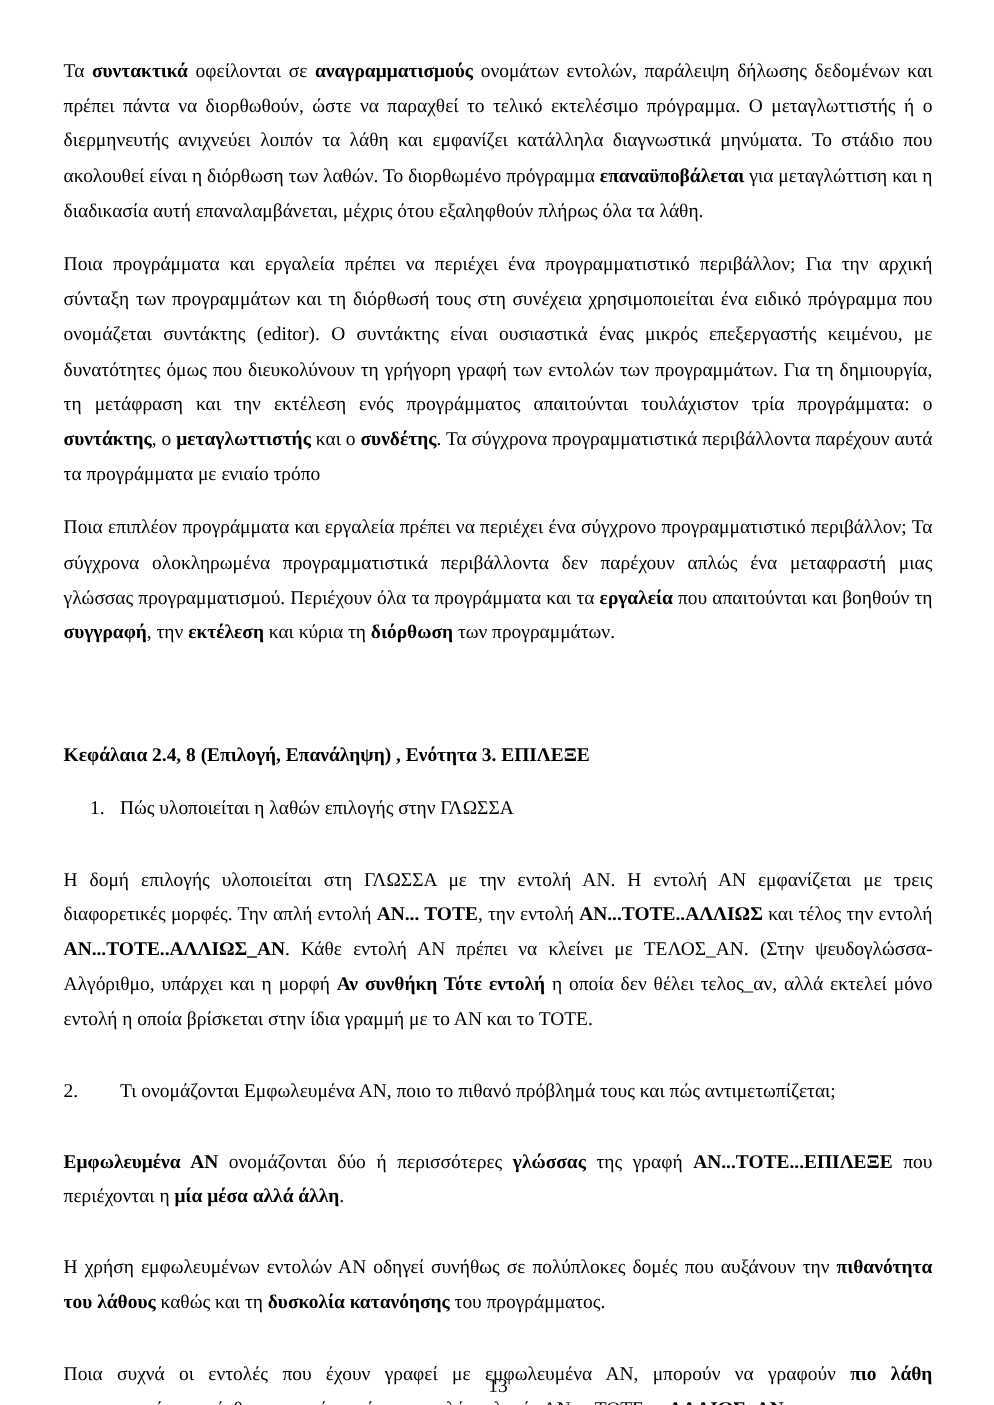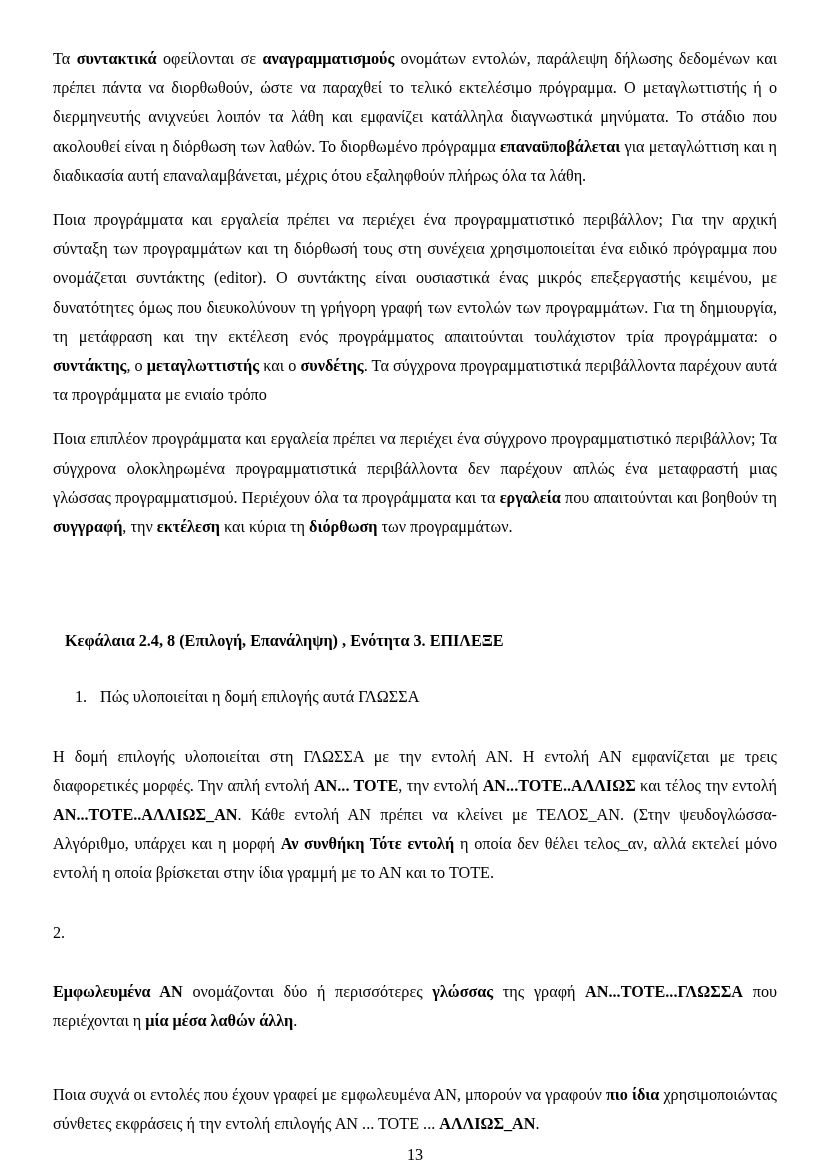--- a/index.html
+++ b/index.html
@@ -41,21 +41,21 @@
   }
   b, .b {
     font-weight: bold;
   }
   .heading {
     width: 724px;
     font-size: 16.2px;
     line-height: 29.2px;
     font-weight: bold;
     text-align: left;
-    margin: 12px;
+    margin: 0;
   }
   .spacer-lg { height: 58px; }
   .spacer-md { height: 30px; }
   .spacer-sm { height: 15px; }
   .list-item-1 {
     width: 724px;
     font-size: 16.2px;
     line-height: 29.2px;
     text-align: left;
     margin: 0;
@@ -102,39 +102,41 @@
   <p class="body-text para"><span>Ποια επιπλέον προγράμματα και εργαλεία πρέπει να περιέχει ένα σύγχρονο προγραμματιστικό περιβάλλον; Τα σύγχρονα ολοκληρωμένα προγραμματιστικά περιβάλλοντα δεν παρέχουν απλώς ένα μεταφραστή μιας γλώσσας προγραμματισμού. Περιέχουν όλα τα προγράμματα και τα </span><b>εργαλεία</b><span> που απαιτούνται και βοηθούν τη </span><b>συγγραφή</b><span>, την </span><b>εκτέλεση</b><span> και κύρια τη </span><b>διόρθωση</b><span> των προγραμμάτων.</span></p>
 
   <div class="spacer-lg"></div>
 
   <p class="heading">Κεφάλαια 2.4, 8 (Επιλογή, Επανάληψη) ,   Ενότητα 3. ΕΠΙΛΕΞΕ</p>
 
   <div class="spacer-sm"></div>
 
   <div class="list-item-1">
       <span class="num">1.</span>
-      <span>Πώς υλοποιείται η δομή επιλογής αυτά ΓΛΩΣΣΑ</span>
+      <span>Πώς υλοποιείται η λαθών επιλογής στην ΓΛΩΣΣΑ</span>
     </div>
 
   <div class="spacer-md"></div>
 
   <p class="body-text para"><span>Η δομή επιλογής υλοποιείται στη ΓΛΩΣΣΑ με την εντολή ΑΝ. Η εντολή ΑΝ εμφανίζεται με τρεις διαφορετικές μορφές. Την απλή εντολή </span><b>ΑΝ... ΤΟΤΕ</b><span>, την εντολή </span><b>ΑΝ...ΤΟΤΕ..ΑΛΛΙΩΣ</b><span> και τέλος την εντολή </span><b>ΑΝ...ΤΟΤΕ..ΑΛΛΙΩΣ_ΑΝ</b><span>. Κάθε εντολή ΑΝ πρέπει να κλείνει με ΤΕΛΟΣ_ΑΝ. (Στην ψευδογλώσσα-Αλγόριθμο, υπάρχει και η μορφή </span><b>Αν συνθήκη Τότε εντολή</b><span> η οποία δεν θέλει τελος_αν, αλλά εκτελεί μόνο εντολή η οποία βρίσκεται στην ίδια γραμμή με το ΑΝ και το ΤΟΤΕ.</span></p>
 
   <div class="spacer-sm"></div>
 
   <div class="list-item-2">
       <span class="num">2.</span>
+      <span>Τι ονομάζονται Εμφωλευμένα ΑΝ,  ποιο το πιθανό πρόβλημά τους και πώς αντιμετωπίζεται;</span>
     </div>
 
   <div class="spacer-md"></div>
 
-  <p class="body-text para"><b>Εμφωλευμένα ΑΝ</b><span> ονομάζονται δύο ή περισσότερες </span><b>γλώσσας</b><span> της γραφή </span><b>ΑΝ...ΤΟΤΕ...ΓΛΩΣΣΑ</b><span> που περιέχονται η </span><b>μία μέσα λαθών άλλη</b><span>.</span></p>
+  <p class="body-text para"><b>Εμφωλευμένα ΑΝ</b><span> ονομάζονται δύο ή περισσότερες </span><b>γλώσσας</b><span> της γραφή </span><b>ΑΝ...ΤΟΤΕ...ΕΠΙΛΕΞΕ</b><span> που περιέχονται η </span><b>μία μέσα αλλά άλλη</b><span>.</span></p>
 
   <div class="spacer-sm"></div>
 
+  <p class="body-text para"><span>Η χρήση εμφωλευμένων εντολών ΑΝ οδηγεί συνήθως σε πολύπλοκες δομές που αυξάνουν την </span><b>πιθανότητα του λάθους</b><span> καθώς και τη </span><b>δυσκολία κατανόησης</b><span> του προγράμματος.</span></p>
 
   <div class="spacer-sm"></div>
 
-  <p class="body-text para tight"><span>Ποια συχνά οι εντολές που έχουν γραφεί με εμφωλευμένα ΑΝ, μπορούν να γραφούν </span><b>πιο ίδια</b><span> χρησιμοποιώντας σύνθετες εκφράσεις ή την εντολή επιλογής ΑΝ ... ΤΟΤΕ ... </span><b>ΑΛΛΙΩΣ_ΑΝ</b><span>.</span></p>
+  <p class="body-text para tight"><span>Ποια συχνά οι εντολές που έχουν γραφεί με εμφωλευμένα ΑΝ, μπορούν να γραφούν </span><b>πιο λάθη</b><span> χρησιμοποιώντας σύνθετες εκφράσεις ή την εντολή επιλογής ΑΝ ... ΤΟΤΕ ... </span><b>ΑΛΛΙΩΣ_ΑΝ</b><span>.</span></p>
 
 </div>
 
 <div class="page-number">13</div>
 
 </body></html>

